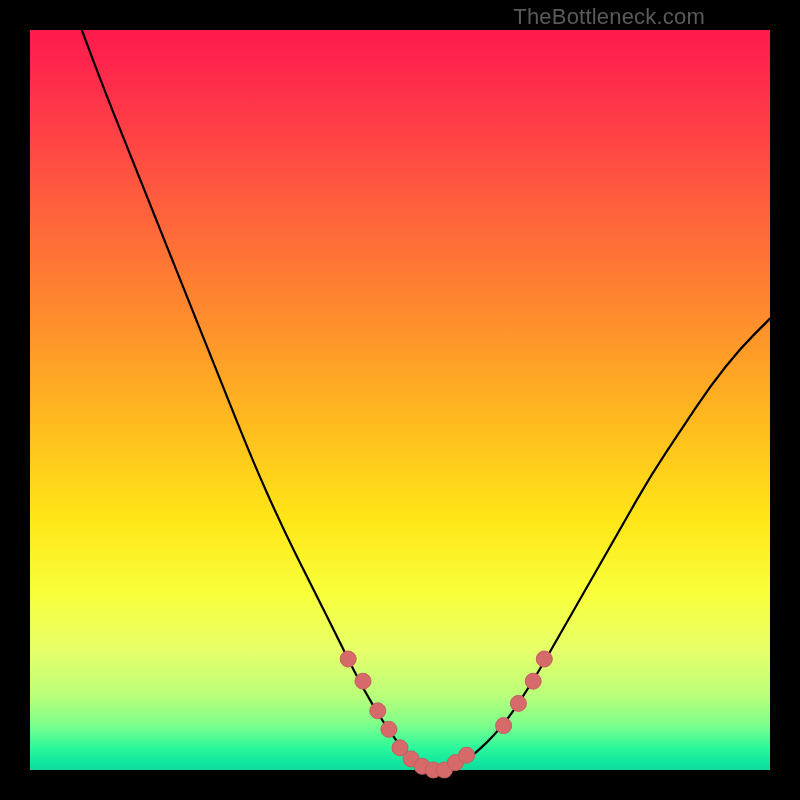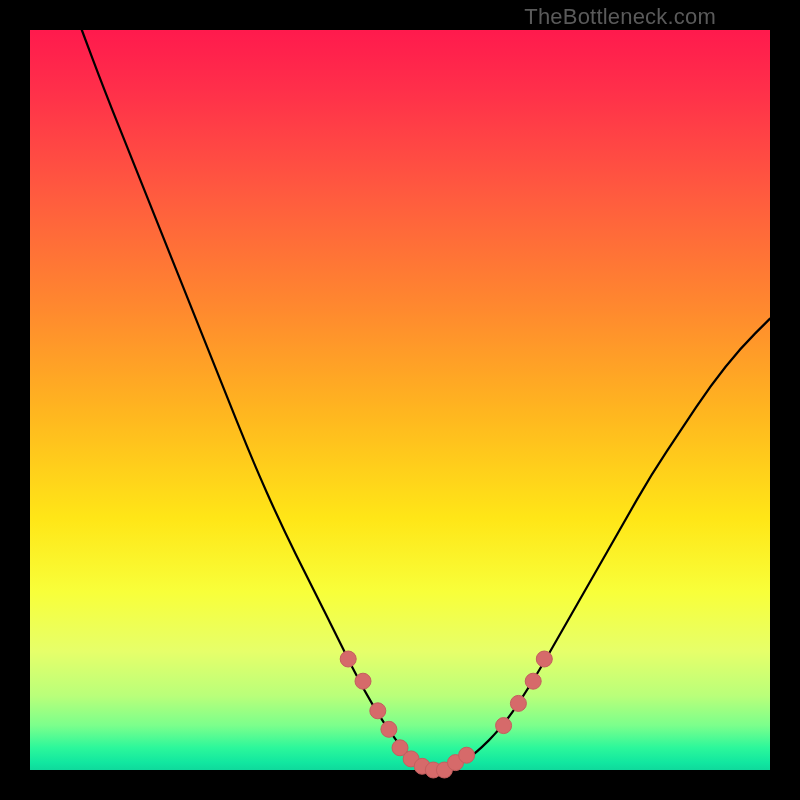--- a/index.html
+++ b/index.html
@@ -11,21 +11,20 @@
     overflow: hidden;
     font-family: Arial, Helvetica, sans-serif;
   }
   .frame {
     position: absolute;
     top: 0;
     left: 0;
     width: 715px;
     height: 800px;
     background: #000;
-    padding-left: 11px;
   }
   .plot-area {
     position: absolute;
     top: 30px;
     left: 30px;
     width: 740px;
     height: 740px;
     
     background: linear-gradient(to bottom,
       #ff1a4d 0%,

